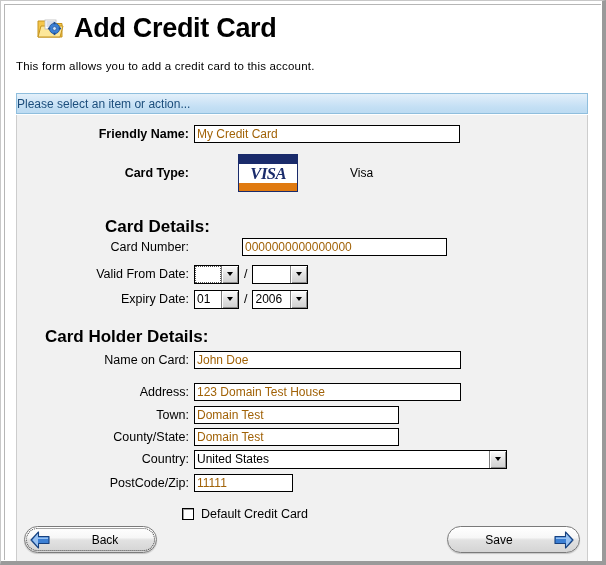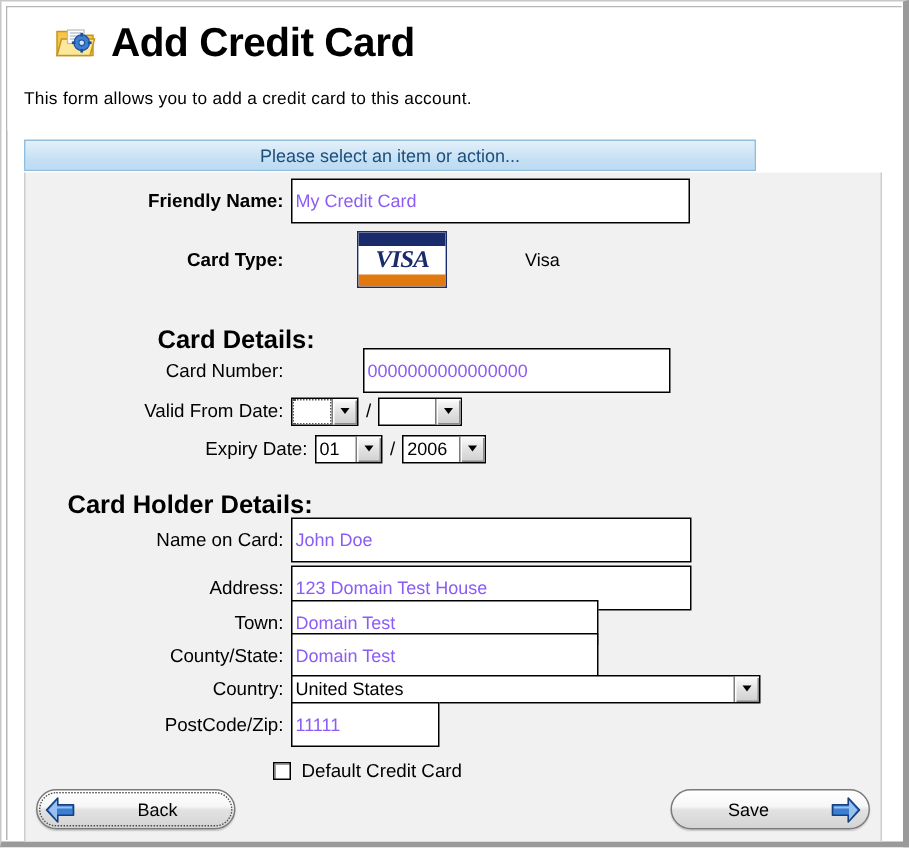--- a/index.html
+++ b/index.html
@@ -76,31 +76,31 @@
     color: #000000;
     white-space: nowrap;
     letter-spacing: 0.2px;
   }
 
   
   .banner {
     position: absolute;
     left: 11px;
     top: 88px;
-    width: 488px;
+    width: 572px;
     height: 21px;
     box-sizing: border-box;
     background: linear-gradient(to bottom,
         #e4f0fa 0%, #d3e7f7 35%, #c3dff4 70%, #bcdbf2 100%);
     border: 1px solid #8fbedd;
     color: #1c4e7c;
     font-size: 12px;
     display: flex;
     align-items: center;
-    justify-content: center;
+    justify-content: flex-start;
     text-align: center;
   }
 
   
   .form-panel {
     position: absolute;
     left: 11px;
     top: 110px;
     width: 572px;
     height: 405px;
@@ -133,26 +133,26 @@
     position: absolute;
     font-size: 17px;
     font-weight: bold;
     color: #000;
     white-space: nowrap;
   }
 
   
   .tinput {
     box-sizing: border-box;
-    height: 30px;
+    height: 18px;
     background: #ffffff;
     border: 1px solid #000000;
     font-family: "Liberation Sans", sans-serif;
     font-size: 12px;
-    color: #8b5cf6;
+    color: #a16207;
     padding: 0 2px;
     line-height: 16px;
     display: flex;
     align-items: center;
     overflow: hidden;
     white-space: nowrap;
   }
 
   
   .sel {
@@ -366,21 +366,21 @@
         <span class="val"></span>
         <span class="arrowbox"></span>
       </div>
       <span class="slash">/</span>
       <div class="sel" style="width:56px;">
         <span class="val"></span>
         <span class="arrowbox"></span>
       </div>
     </div>
 
-    <div class="row" style="top:173px;padding-left:16px;">
+    <div class="row" style="top:173px;">
       <span class="lbl">Expiry Date:</span>
       <div class="sel" style="width:45px;">
         <span class="val">01</span>
         <span class="arrowbox"></span>
       </div>
       <span class="slash">/</span>
       <div class="sel" style="width:56px;">
         <span class="val">2006</span>
         <span class="arrowbox"></span>
       </div>

